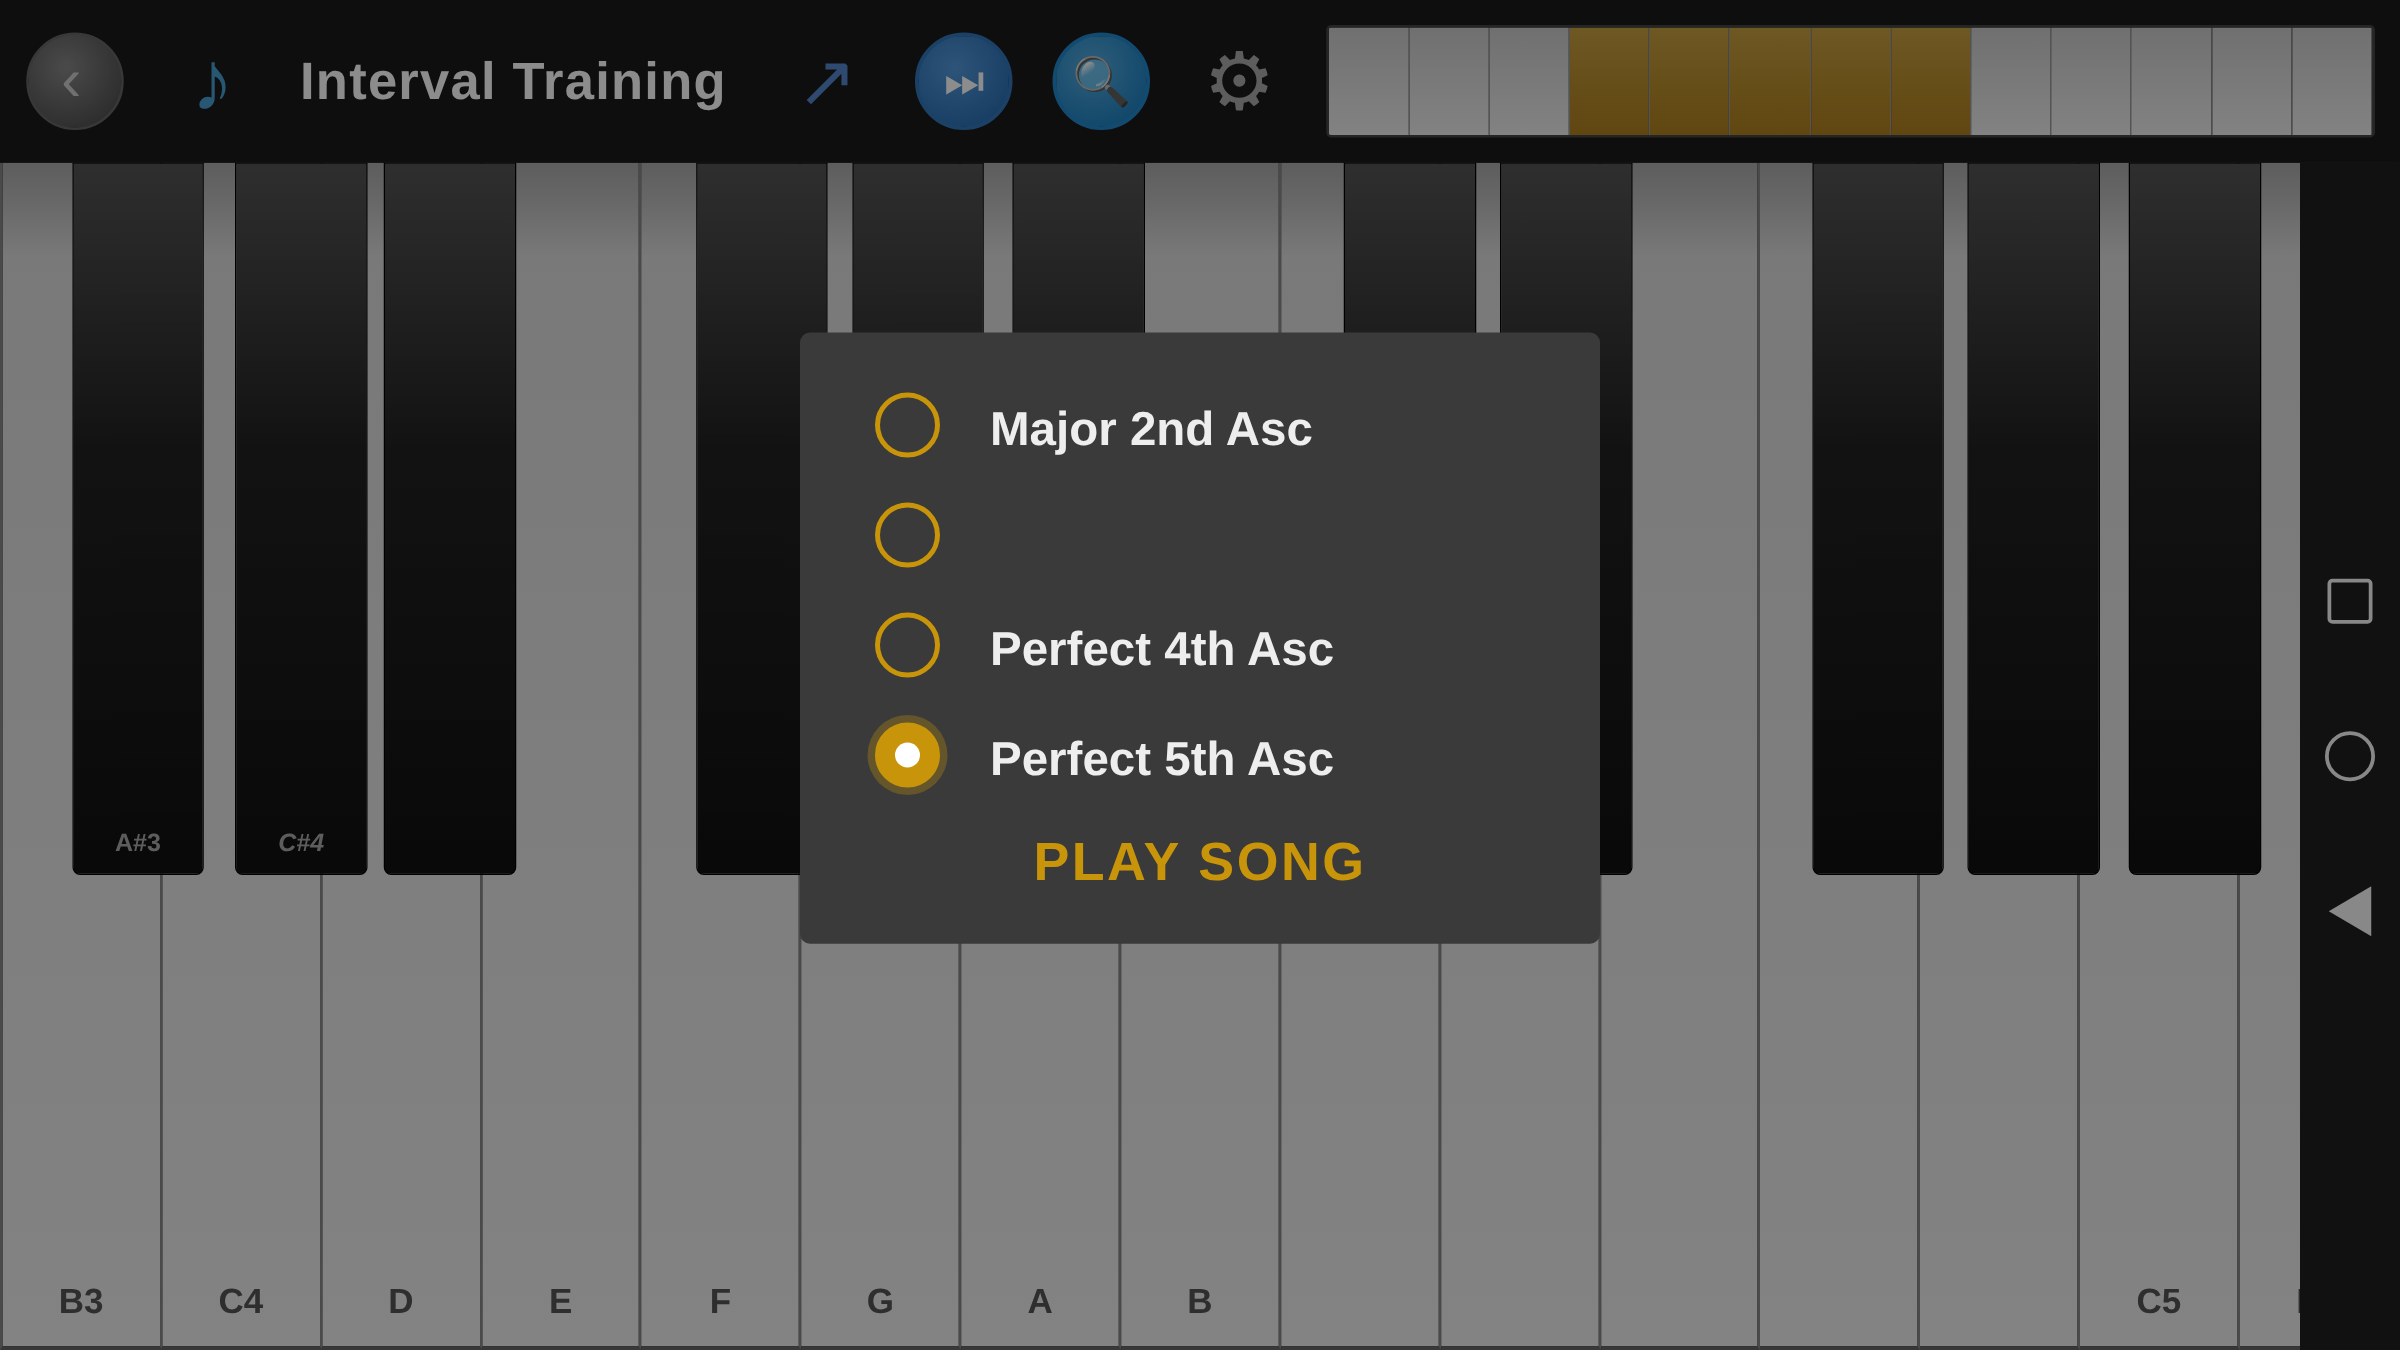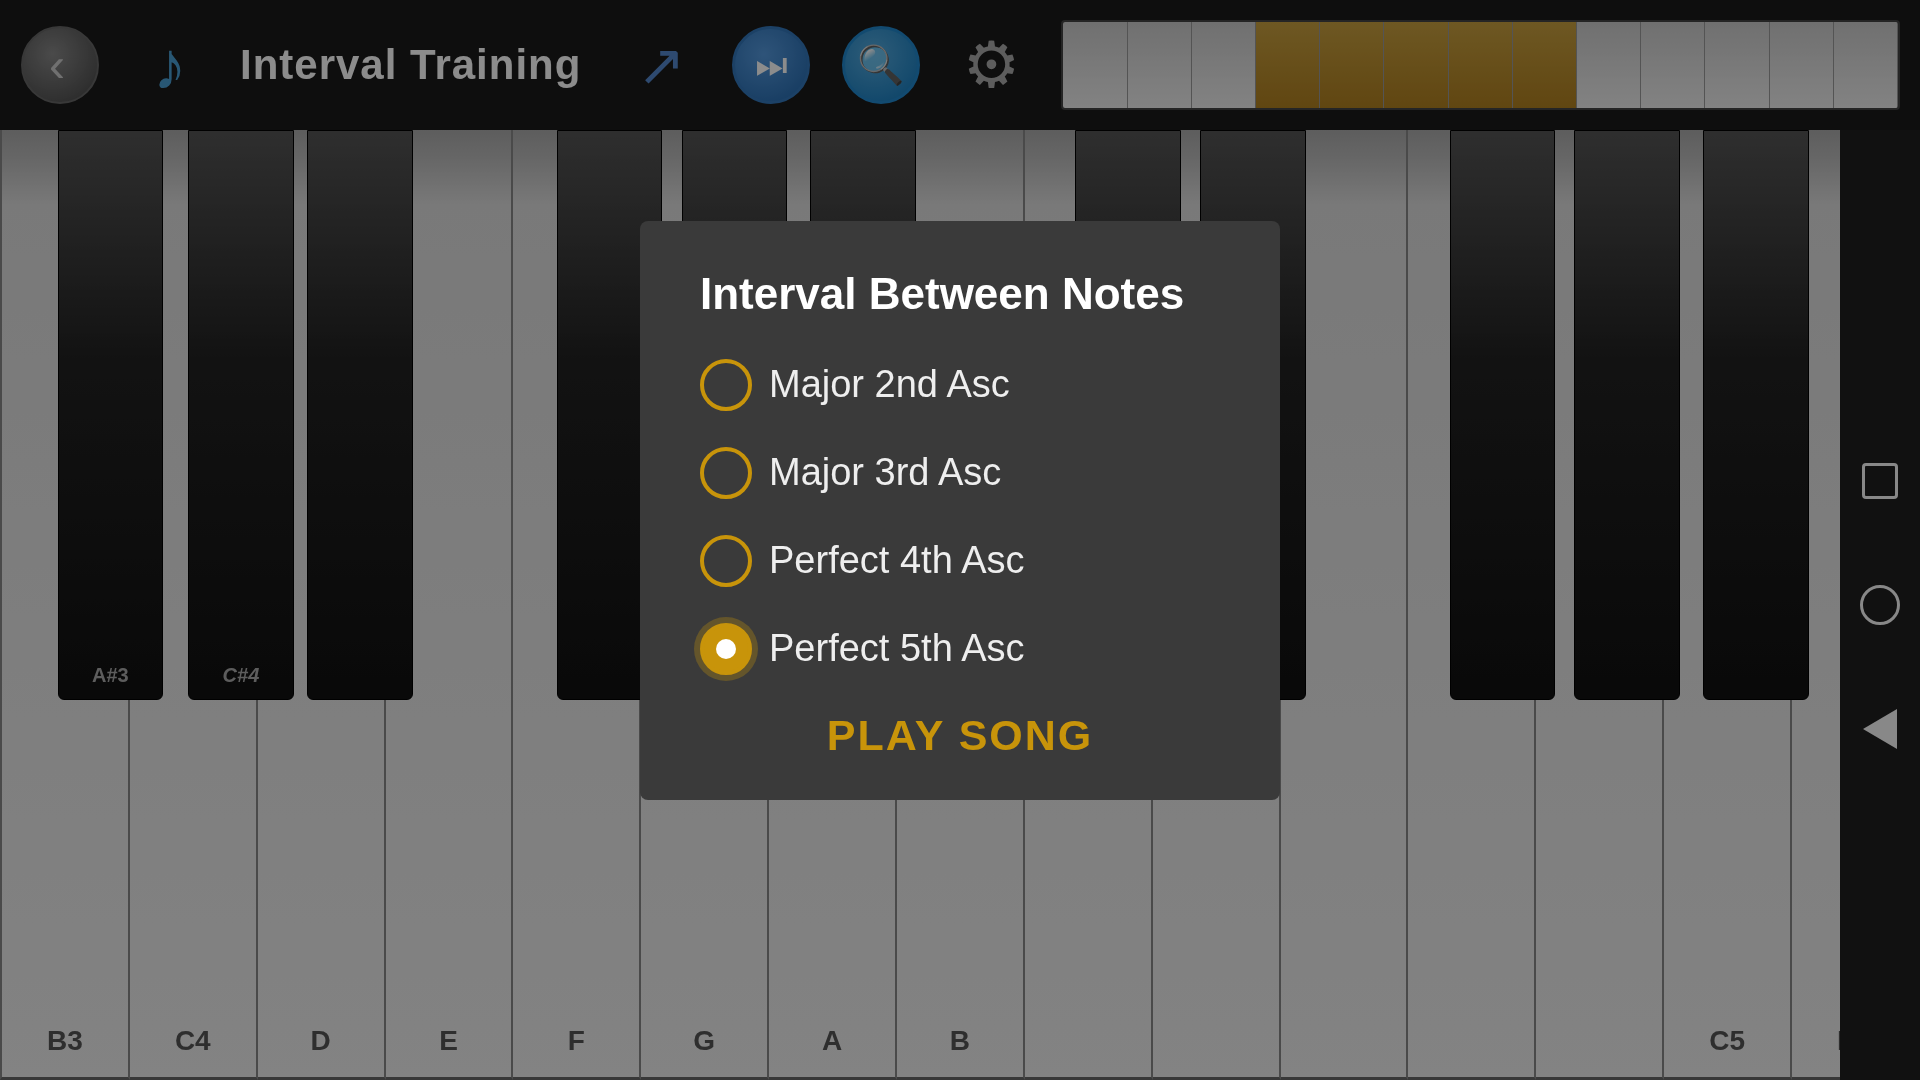--- a/index.html
+++ b/index.html
@@ -235,24 +235,25 @@
 
     #dialog-title {
       color: #fff;
       font-size: 44px;
       font-weight: bold;
       margin-bottom: 40px;
     }
 
     .radio-row {
       display: flex;
-      align-items: center;
-      gap: 17px;
+      align-items: flex-end;
+      gap: 40px;
       margin-bottom: 36px;
       cursor: pointer;
+      font-weight: bold;
     }
 
     .radio-circle {
       width: 52px;
       height: 52px;
       border-radius: 50%;
       border: 4px solid #c8940a;
       background: transparent;
       display: flex;
       align-items: center;
@@ -455,30 +456,28 @@
     </div>
     <div class="black-key" style="left:75.5%;"></div>
     <div class="black-key" style="left:82.0%;"></div>
     <div class="black-key" style="left:88.7%;"></div>
   </div>
 </div>
 
 <div id="overlay">
   <div id="dialog">
 
-    <div id="dialog-title">Interval Between Notes</div>
 
     <div class="radio-row">
       <div class="radio-circle"></div>
       <span class="radio-label">Major 2nd Asc</span>
     </div>
 
     <div class="radio-row">
       <div class="radio-circle"></div>
-      <span class="radio-label">Major 3rd Asc</span>
     </div>
 
     <div class="radio-row">
       <div class="radio-circle"></div>
       <span class="radio-label">Perfect 4th Asc</span>
     </div>
 
     <div class="radio-row">
       <div class="radio-circle selected"></div>
       <span class="radio-label">Perfect 5th Asc</span>

